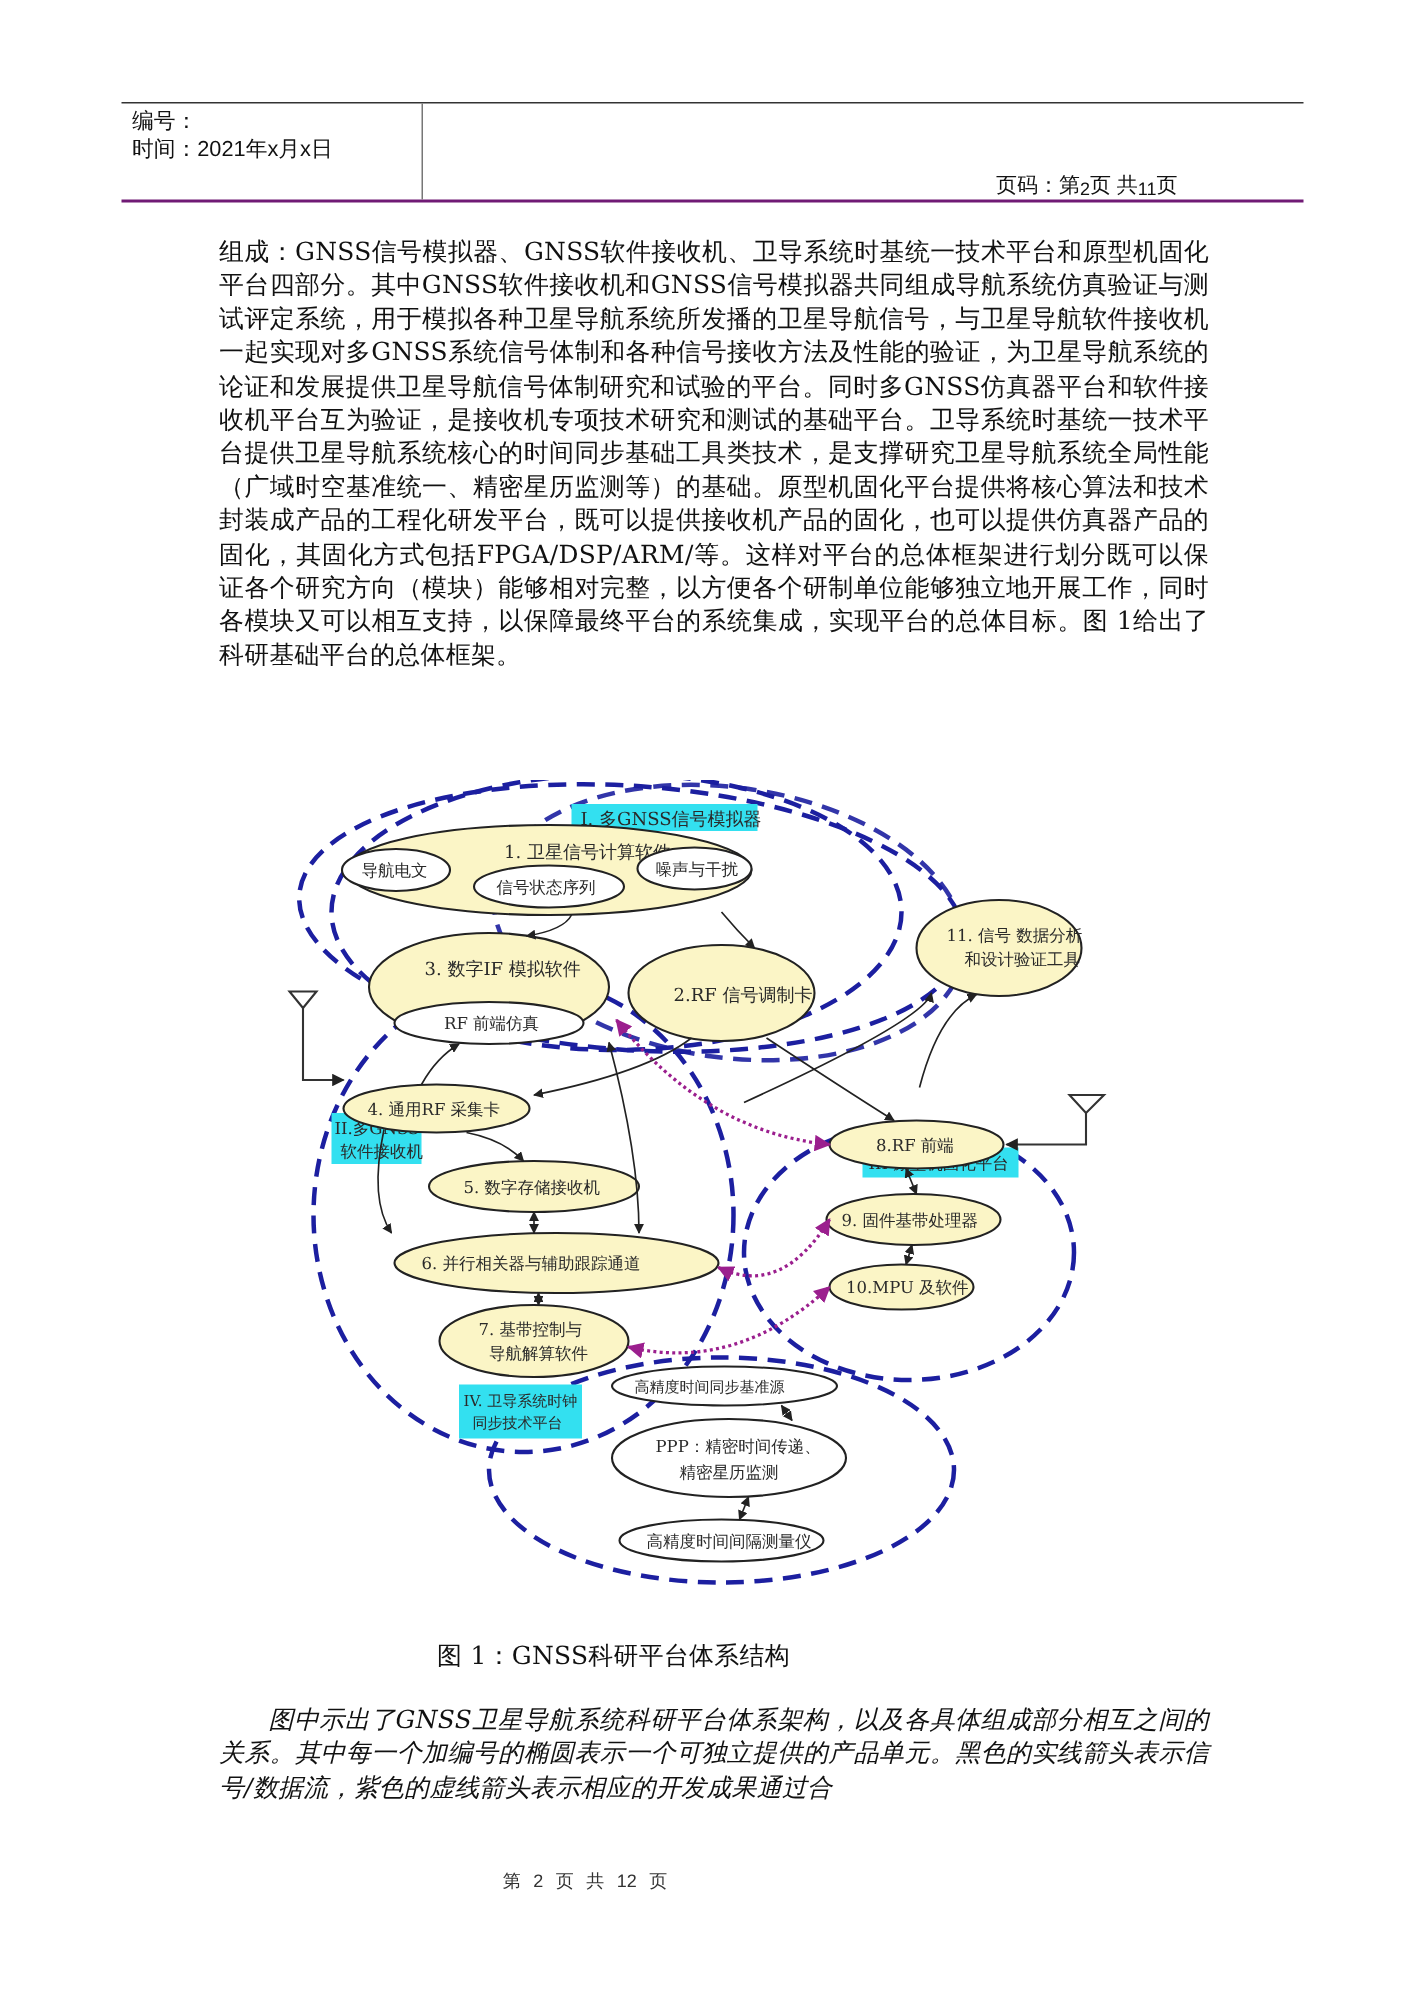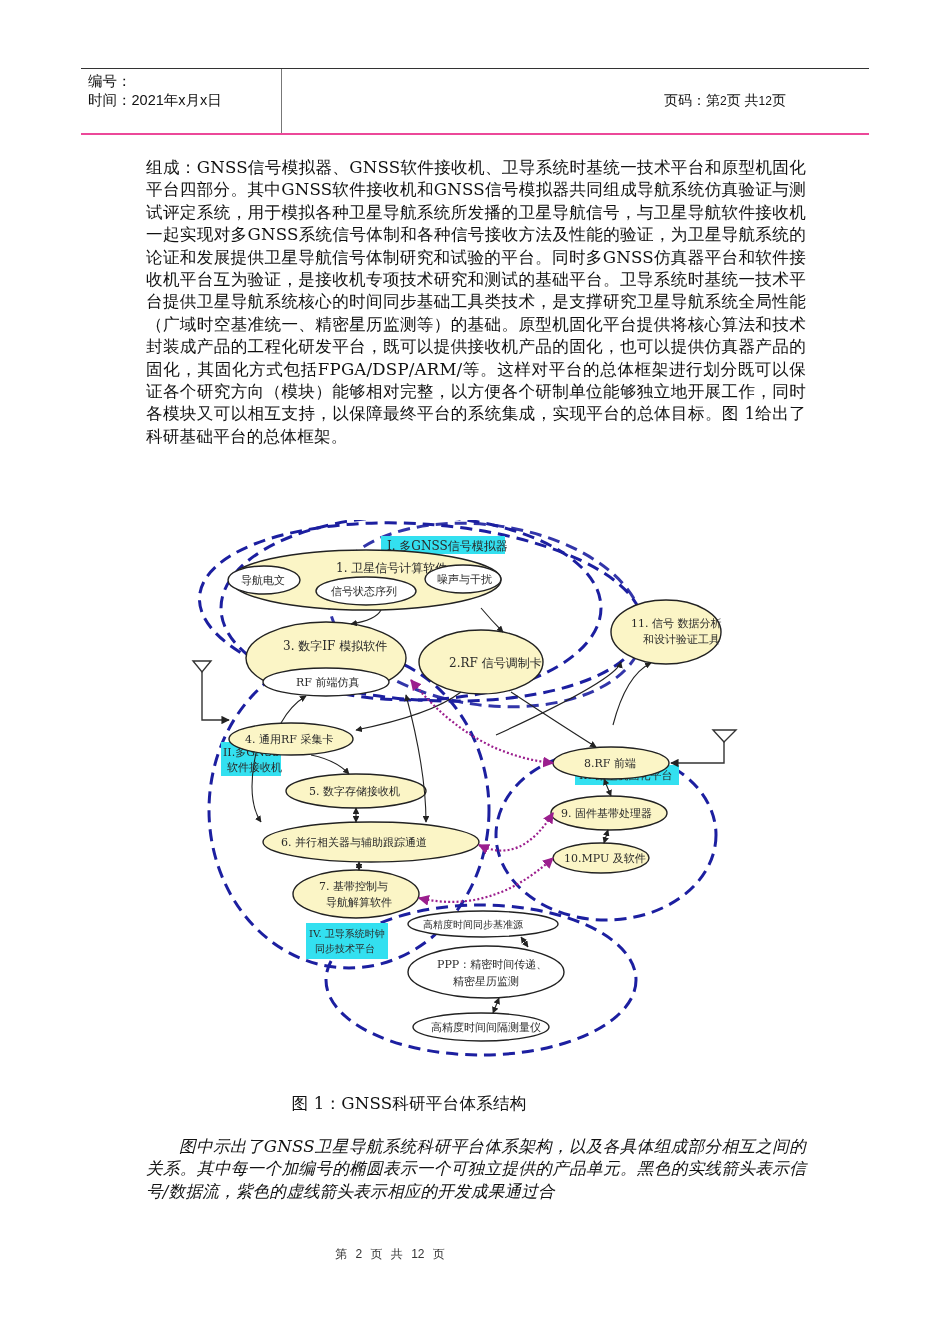--- a/index.html
+++ b/index.html
@@ -1,28 +1,28 @@
 <!DOCTYPE html>
 <html><head>
 <meta charset="utf-8">
 <style>
   html, body { margin: 0; padding: 0; background: #ffffff; }
   body { width: 950px; height: 1344px; position: relative; overflow: hidden;
          font-family: "DejaVu Serif", "Liberation Serif", serif; color: #111; }
 
   
   .header { position: absolute; left: 81px; top: 68px; width: 788px; height: 67px;
-            border-top: 1.5px solid #333; border-bottom: 2px solid #ec4899; box-sizing: border-box; }
+            border-top: 1.5px solid #333; border-bottom: 2px solid #701a75; box-sizing: border-box; }
   .hcell { position: absolute; top: 0; height: 100%; box-sizing: border-box; }
   .hcell.left { left: 0; width: 201px; border-right: 1.5px solid #777; padding: 3px 0 0 7px;
                 font-family: "Liberation Sans", "DejaVu Sans", sans-serif; font-size: 14.5px; line-height: 19px; color: #111; }
   .hcell.mid { left: 201px; width: 375px; border-right: 1.5px solid #333;
                display: flex; align-items: center; justify-content: center;
                font-family: "DejaVu Sans", "Liberation Sans", sans-serif; font-size: 19px; color: #e8141b; letter-spacing: 0.5px; }
-  .hcell.right { left: 576px; right: 0; padding-left: 7px; display: flex; align-items: center;
+  .hcell.right { left: 576px; right: 0; padding-left: 7px; display: flex; align-items: flex-end;
                  font-family: "Liberation Sans", "DejaVu Sans", sans-serif; font-size: 14px; color: #111; }
   .hcell.right .sm { font-size: 12px; }
 
   
   .para { position: absolute; left: 146px; width: 660px; font-size: 16.6px; line-height: 22.4px;
           text-align: justify; letter-spacing: 0.2px; margin: 0; }
   .para.p1 { top: 157px; }
   .para.p2 { top: 1136px; text-indent: 33px; font-style: italic; }
 
   .caption { position: absolute; left: 0; width: 818px; top: 1093px; text-align: center;
@@ -48,21 +48,21 @@
 
 <div class="header">
   <div class="hcell left">
     <div>编号：</div>
     <div>时间：2021年x月x日</div>
   </div>
   <div class="hcell right">
     <span>页码：第</span>
     <span class="sm">2</span>
     <span>页  共</span>
-    <span class="sm">12</span>
+    <span class="sm">11</span>
     <span>页</span>
   </div>
 </div>
 
 <p class="para p1">组成：GNSS信号模拟器、GNSS软件接收机、卫导系统时基统一技术平台和原型机固化平台四部分。其中GNSS软件接收机和GNSS信号模拟器共同组成导航系统仿真验证与测试评定系统，用于模拟各种卫星导航系统所发播的卫星导航信号，与卫星导航软件接收机一起实现对多GNSS系统信号体制和各种信号接收方法及性能的验证，为卫星导航系统的论证和发展提供卫星导航信号体制研究和试验的平台。同时多GNSS仿真器平台和软件接收机平台互为验证，是接收机专项技术研究和测试的基础平台。卫导系统时基统一技术平台提供卫星导航系统核心的时间同步基础工具类技术，是支撑研究卫星导航系统全局性能（广域时空基准统一、精密星历监测等）的基础。原型机固化平台提供将核心算法和技术封装成产品的工程化研发平台，既可以提供接收机产品的固化，也可以提供仿真器产品的固化，其固化方式包括FPGA/DSP/ARM/等。这样对平台的总体框架进行划分既可以保证各个研究方向（模块）能够相对完整，以方便各个研制单位能够独立地开展工作，同时各模块又可以相互支持，以保障最终平台的系统集成，实现平台的总体目标。图 1给出了科研基础平台的总体框架。</p>
 
 <div class="diagram">
   <svg viewBox="0 0 600 560" xmlns="http://www.w3.org/2000/svg">
     <defs>
       <marker id="ah" viewBox="0 0 10 10" refX="9" refY="5" markerWidth="6" markerHeight="6" orient="auto-start-reverse">

